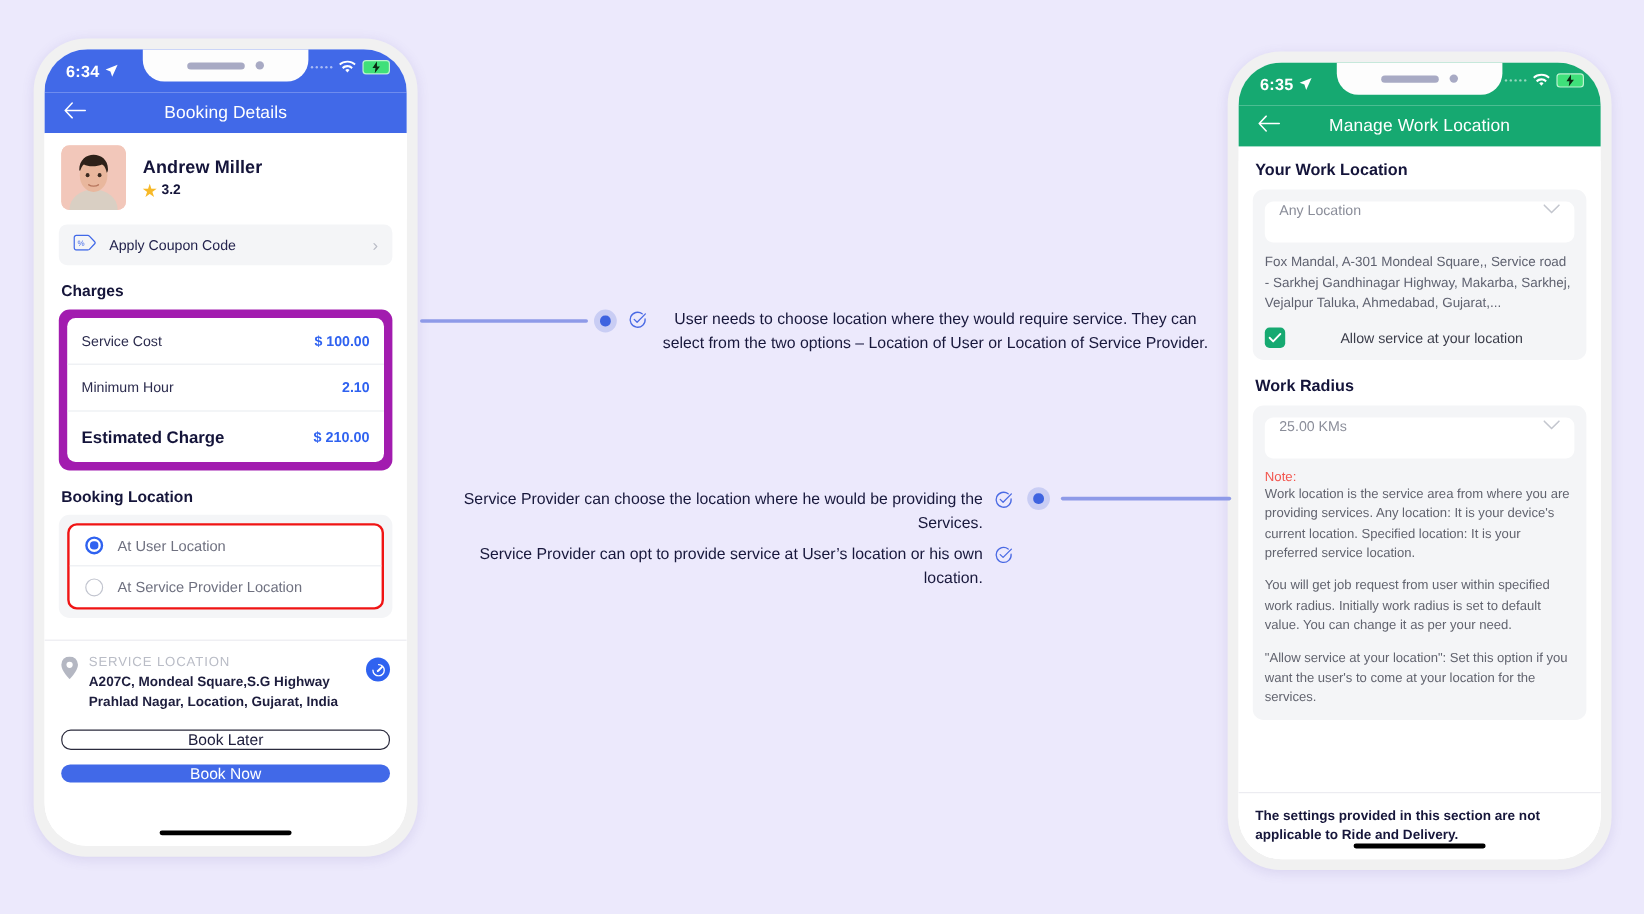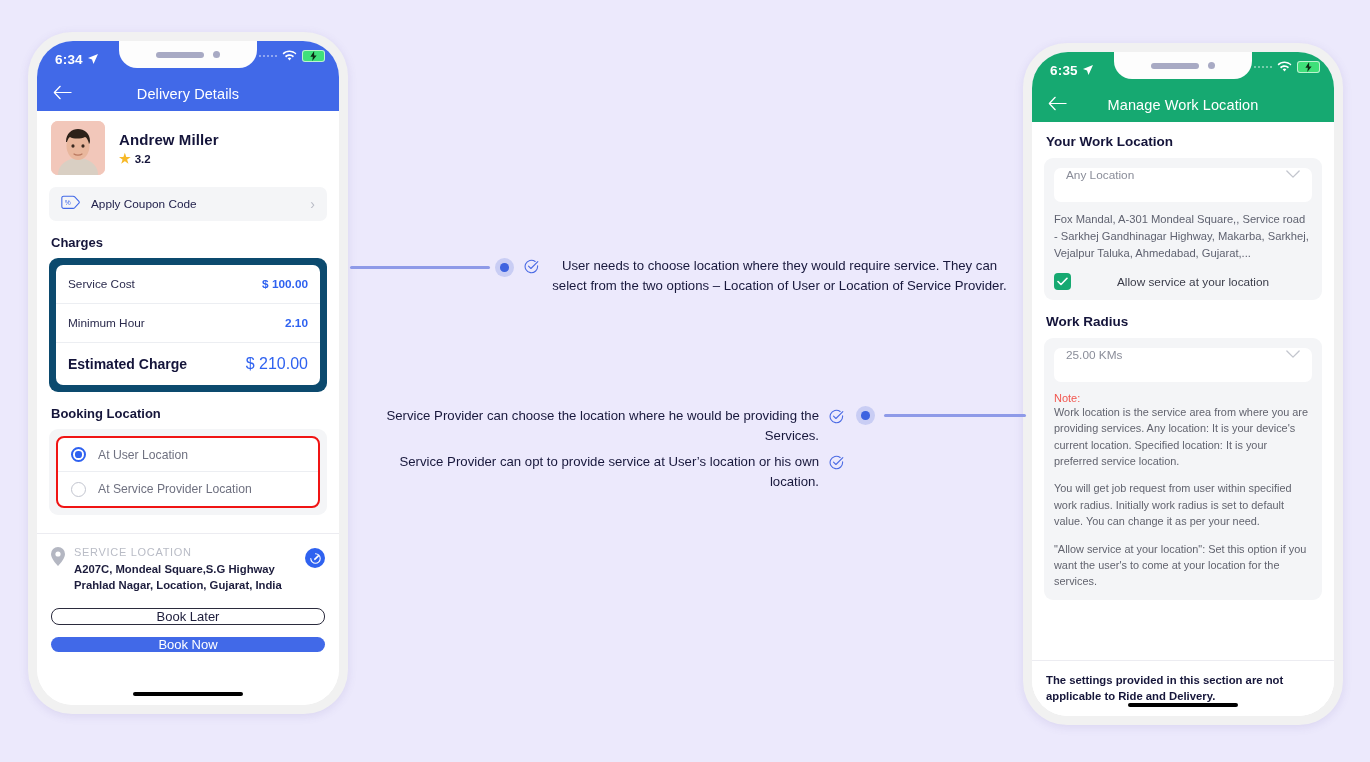--- a/index.html
+++ b/index.html
@@ -80,33 +80,33 @@
   .coupon {
     margin: 4px 12px 0 12px; height: 34px; background: #f4f5f7; border-radius: 7px;
     display: flex; align-items: center; gap: 10px; padding: 0 12px; cursor: pointer;
   }
   .coupon .lbl { font-size: 11.8px; color: #23234d; flex: 1; }
   .chev-r { color: #b9bcc6; font-size: 14px; }
 
   .sec-title { font-size: 13px; font-weight: bold; color: #15153a; margin: 14px 0 8px 14px; }
 
   .card {
-    margin: 0 12px; background: #0c4a6e; border-radius: 9px; padding: 7px;
+    margin: 0 12px; background: #a21caf; border-radius: 9px; padding: 7px;
   }
   .inner-card { background: #fff; border-radius: 7px; overflow: hidden; }
   .chg-row {
     display: flex; align-items: center; justify-content: space-between;
     padding: 0 12px; height: 39px; border-bottom: 1px solid #eceef2;
     font-size: 11.8px; color: #2b2b4d;
   }
   .chg-row:last-child { border-bottom: none; }
   .chg-row .v { color: #2f62f0; font-weight: bold; font-size: 11.8px; }
   .chg-row.total { height: 42px; }
   .chg-row.total .k { font-weight: bold; font-size: 14px; color: #14143a; }
-  .chg-row.total .v { font-weight: normal; font-size: 16px; }
+  .chg-row.total .v { font-weight: bold; font-size: 12px; }
 
   .radio-wrap {
     margin: 0 12px; background: #f4f5f7; border-radius: 9px; padding: 7px;
   }
   .radio-card {
     background: #fff; border: 2.5px solid #f01414; border-radius: 8px; overflow: hidden;
   }
   .radio-row {
     display: flex; align-items: center; gap: 12px; height: 34px; padding: 0 13px;
     border-bottom: 1px solid #eceef2; font-size: 12.2px; color: #6f7180; cursor: pointer;
@@ -216,21 +216,21 @@
           </span>
         </div>
       </div>
 
       <div class="appbar" style="background:#4169e8">
         <span class="back">
           <svg width="19" height="14" viewBox="0 0 24 18">
               <path d="M9 1L1.5 9 9 17M1.5 9H23" stroke="#fff" stroke-width="1.6" fill="none" stroke-linecap="round" stroke-linejoin="round"></path>
             </svg>
         </span>
-        <span class="title">Delivery Details</span>
+        <span class="title">Booking Details</span>
       </div>
 
       <div class="body-scroll">
 
         <div class="profile-row">
           <div class="avatar">
             <svg width="54" height="54" viewBox="0 0 54 54">
               <rect width="54" height="54" fill="#f2c7ba"></rect>
               <ellipse cx="27" cy="53" rx="20" ry="16" fill="#d9cfc3"></ellipse>
               <ellipse cx="27" cy="25" rx="11.5" ry="14" fill="#e9b79d"></ellipse>

